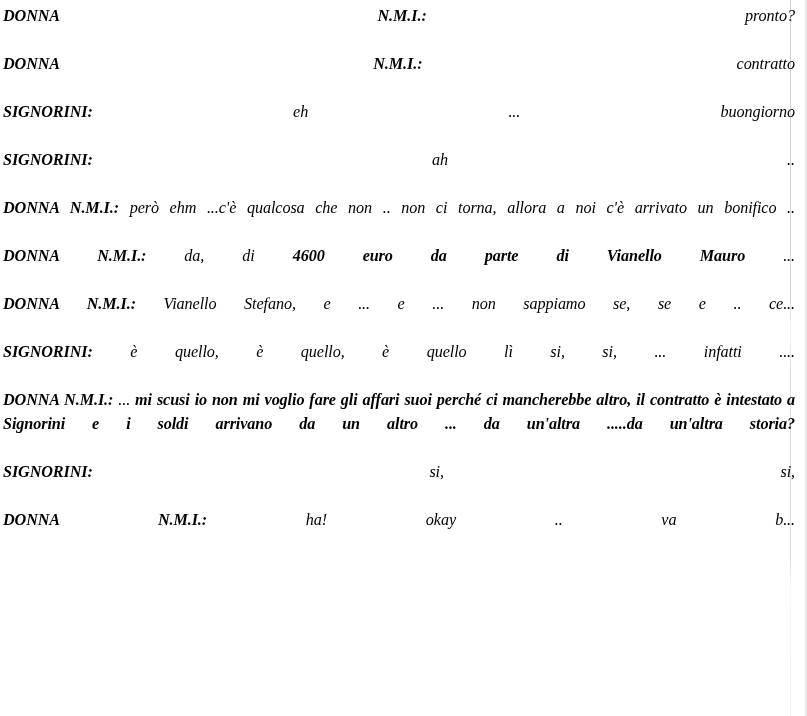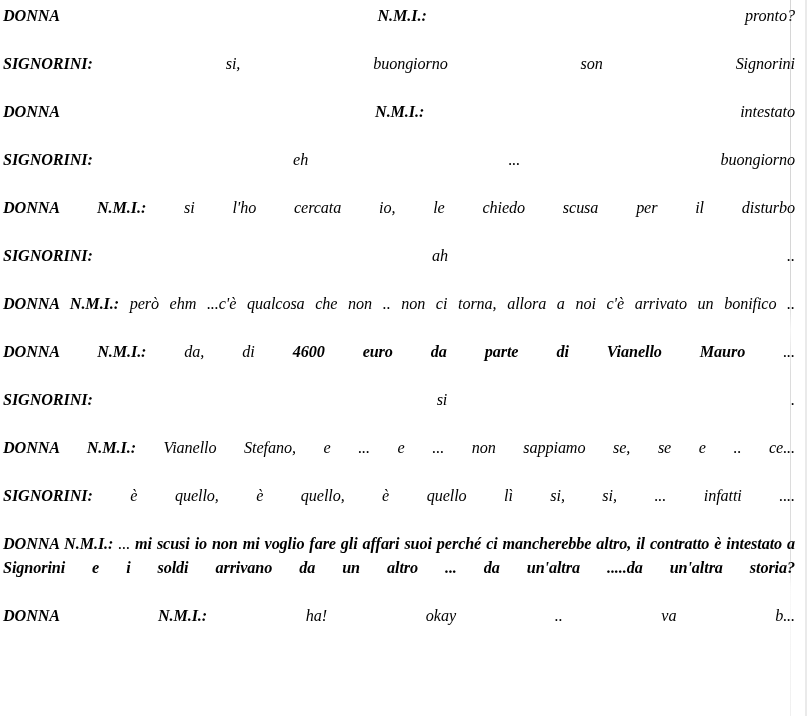--- a/index.html
+++ b/index.html
@@ -75,27 +75,25 @@
     height: 716px;
     background: rgba(140,140,140,0.18);
     pointer-events: none;
   }
 </style>
 </head>
 <body>
 
 <div id="transcript">
     <p class="turn"><span class="speaker">DONNA N.M.I.:</span><span class=""> pronto?</span></p>
-    <p class="turn"><span class="speaker">SIGNORINI:</span><span class=""> si, buongiorno son Signorini</span></p>
-    <p class="turn"><span class="speaker">DONNA N.M.I.:</span><span class=""> intestato</span></p>
+    <p class="turn"><span class="speaker">DONNA N.M.I.:</span><span class=""> contratto</span></p>
     <p class="turn"><span class="speaker">SIGNORINI:</span><span class=""> eh ... buongiorno</span></p>
-    <p class="turn"><span class="speaker">DONNA N.M.I.:</span><span class=""> si l'ho cercata io, le chiedo scusa per il disturbo</span></p>
     <p class="turn"><span class="speaker">SIGNORINI:</span><span class=""> ah ..</span></p>
     <p class="turn"><span class="speaker">DONNA N.M.I.:</span><span class=""> però ehm ...c'è qualcosa che non .. non ci torna, allora  a noi c'è arrivato  un bonifico ..</span></p>
     <p class="turn"><span class="speaker">DONNA N.M.I.:</span><span class=""> da, di </span><span class="b">4600 euro da parte di Vianello Mauro</span><span class=""> ...</span></p>
-    <p class="turn"><span class="speaker">SIGNORINI:</span><span class=""> si .</span></p>
     <p class="turn"><span class="speaker">DONNA N.M.I.:</span><span class=""> Vianello Stefano, e ... e ... non sappiamo se, se e .. ce...</span></p>
     <p class="turn"><span class="speaker">SIGNORINI:</span><span class=""> è quello, è quello, è quello lì si, si, ... infatti ....</span></p>
     <p class="turn"><span class="speaker">DONNA N.M.I.:</span><span class="">  ... </span><span class="b">mi scusi io non mi voglio fare gli affari suoi perché ci mancherebbe altro, il contratto è intestato a Signorini e i soldi arrivano da </span><span class="strong">un</span><span class="b"> altro ... da </span><span class="strong">un'altra</span><span class="b"> .....da </span><span class="strong">un'altra</span><span class="b"> storia?</span></p>
+    <p class="turn"><span class="speaker">SIGNORINI:</span><span class=""> si, si,</span></p>
     <p class="turn"><span class="speaker">DONNA N.M.I.:</span><span class=""> ha! okay .. va b...</span></p>
   </div>
 <div id="scan-edge"></div>
 <div id="scan-edge-2"></div>
 
 </body></html>

